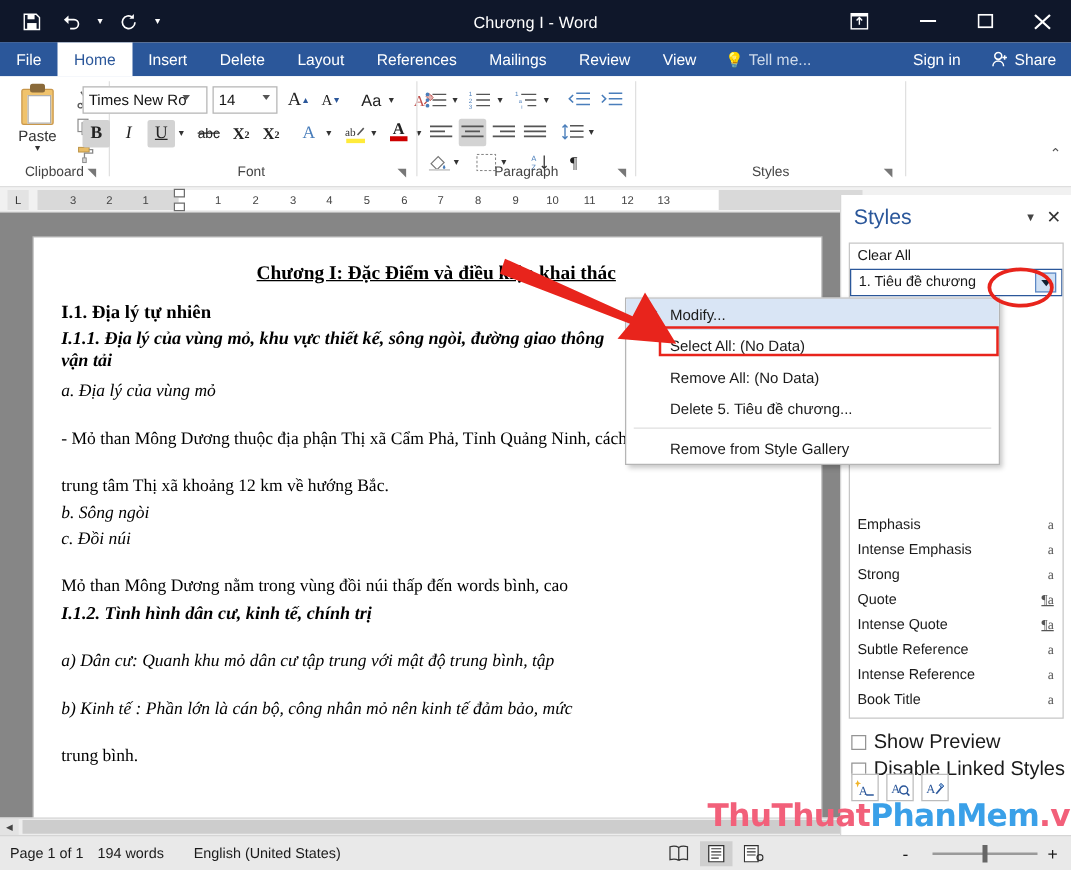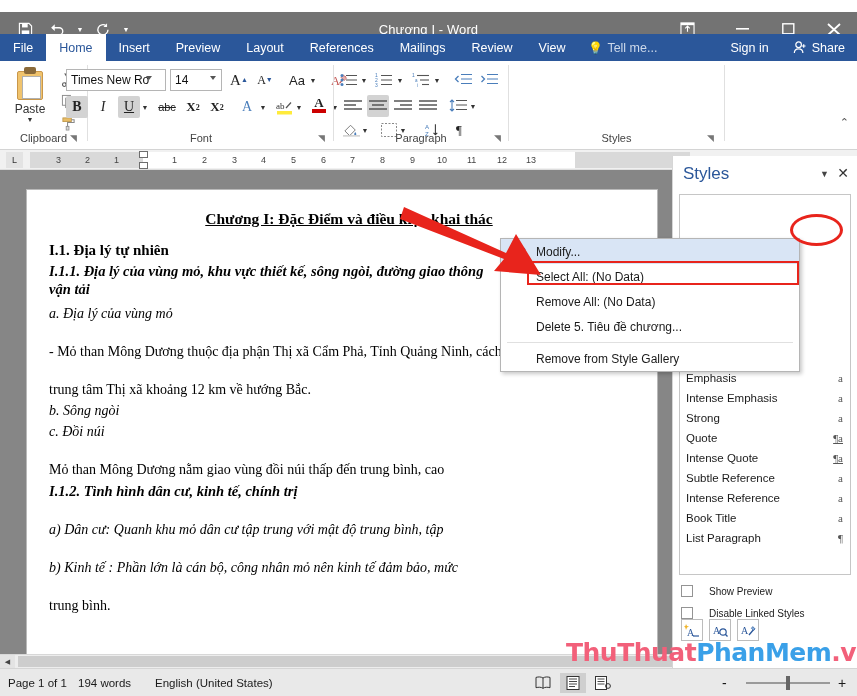--- a/index.html
+++ b/index.html
@@ -7,22 +7,22 @@
   body {
     font-family: "Liberation Sans", sans-serif;
     font-size: 12px;
     background:#fff;
     -webkit-font-smoothing: antialiased;
   }
   #app { position:relative; width:857px; height:696px; overflow:hidden; background:#fff; }
 
   
   .titlebar {
-    position:absolute; top:12px; left:0; width:857px; height:34px;
-    background:#737373; color:#fff;
+    position:absolute; top:0; left:0; width:857px; height:34px;
+    background:#0f172a; color:#fff;
   }
   .qat { position:absolute; top:0; left:10px; height:34px; display:flex; align-items:center; gap:2px; }
   .qat-btn {
     width:30px; height:26px; display:flex; align-items:center; justify-content:center;
     color:#fff; font-size:15px; line-height:1;
   }
   .qat-btn svg { display:block; }
   .qat-caret { width:12px; height:26px; display:flex; align-items:center; justify-content:center; font-size:7px; color:#fff;}
   .title-text {
     position:absolute; top:0; left:0; width:857px; height:34px;
@@ -132,21 +132,21 @@
   .pane-title { position:absolute; left:10px; top:8px; font-size:17px; color:#2b579a; }
   .pane-min { position:absolute; right:28px; top:13px; font-size:9px; color:#444; }
   .pane-close { position:absolute; right:8px; top:9px; font-size:14px; color:#333; }
   .stylelist { position:absolute; left:6px; top:38px; width:172px; height:381px; border:1px solid #c6c6c6; background:#fff; overflow:hidden;}
   .srow { height:20px; display:flex; align-items:center; padding:0 6px; font-size:11.5px; color:#1a1a1a; position:relative;}
   .srow .tag { position:absolute; right:7px; font-size:11px; color:#555; font-family:"Liberation Serif", serif;}
   .srow.selected { border:1.6px solid #2b579a; height:22px; }
   .sdrop { position:absolute; right:4px; top:2px; width:17px; height:16px; background:#cfe0f4; border:1px solid #5c88c5; display:flex; align-items:center; justify-content:center;}
   .sdrop i { width:0;height:0;border-left:4px solid transparent;border-right:4px solid transparent;border-top:5px solid #123; display:block;}
 
-  .chk { position:absolute; left:8px; display:flex; align-items:center; gap:16px; font-size:10px; color:#1a1a1a;}
+  .chk { position:absolute; left:8px; display:flex; align-items:center; gap:6px; font-size:16px; color:#1a1a1a;}
   .chkbox { width:12px;height:12px;border:1px solid #949494; background:#fff; display:inline-block;}
   .pane-btns { position:absolute; left:8px; top:612px; display:flex; gap:6px; }
   .pbtn { width:22px;height:22px;border:1px solid #bcbcbc; background:#fff; display:flex;align-items:center;justify-content:center; font-size:10px; color:#2b579a;}
 
   
   .ctxmenu {
     position:absolute; left:500px; top:238px; width:300px; background:#fff;
     border:1px solid #b5b5b5; box-shadow:2px 2px 4px rgba(0,0,0,.22); z-index:40;
   }
   .mi { height:25px; display:flex; align-items:center; padding-left:35px; font-size:12px; color:#1a1a1a; position:relative;}
@@ -230,21 +230,21 @@
           </svg>
       </div>
     </div>
   </div>
 
   <div class="tabsrow">
     <div class="tabs">
       <div class="tab file">File</div>
       <div class="tab active">Home</div>
       <div class="tab">Insert</div>
-      <div class="tab">Preview</div>
+      <div class="tab">Delete</div>
       <div class="tab">Layout</div>
       <div class="tab">References</div>
       <div class="tab">Mailings</div>
       <div class="tab">Review</div>
       <div class="tab">View</div>
       <div class="tellme">
         <span class="bulb">💡</span>
         <span>Tell me...</span>
       </div>
     </div>
@@ -504,41 +504,50 @@
       <div class="doc-body">
         <div class="l ln-title">Chương I: Đặc Điểm và điều kiện khai thác</div>
         <div class="l ln-h2">I.1. Địa lý tự  nhiên</div>
         <div class="l ln-h3">I.1.1. Địa lý của vùng mỏ, khu vực thiết kế, sông ngòi, đường giao thông</div>
         <div class="l ln-h3" style="margin-bottom:8px;">vận tải</div>
         <div class="l ln-it" style="margin-bottom:7px;">a. Địa lý của vùng mỏ</div>
         <div class="l ln-p">- Mỏ than Mông Dương thuộc địa phận Thị xã Cẩm Phả, Tỉnh Quảng Ninh, cách</div>
         <div class="l ln-p" style="margin-bottom:5px;">trung tâm Thị xã khoảng 12 km về hướng Bắc.</div>
         <div class="l ln-it" style="margin-bottom:5px;">b. Sông ngòi</div>
         <div class="l ln-it" style="margin-bottom:5px;">c. Đồi núi</div>
-        <div class="l ln-p" style="margin-bottom:5px;"> Mỏ than Mông Dương nằm giao vùng đồi núi thấp đến trung bình, cao</div>
+        <div class="l ln-p" style="margin-bottom:5px;"> Mỏ than Mông Dương nằm trong vùng đồi núi thấp đến words bình, cao</div>
         <div class="l ln-h3" style="margin-bottom:6px;">I.1.2.  Tình hình dân cư, kinh tế, chính trị</div>
         <div class="l ln-p" style="font-style:italic;">a) Dân cư:  Quanh khu mỏ dân cư tập trung với mật độ trung bình, tập</div>
         <div class="l ln-p" style="font-style:italic;">b) Kinh tế : Phần lớn là cán bộ, công nhân mỏ nên kinh tế đảm bảo, mức</div>
         <div class="l ln-p">trung bình.</div>
       </div>
     </div>
   </div>
 
   <div class="hscroll">
     <div class="hs-btn" style="left:0;">◀</div>
     <div class="hs-thumb"></div>
     <div class="hs-btn" style="left:700px;">▶</div>
   </div>
 
   <div class="pane">
     <div class="pane-title">Styles</div>
     <div class="pane-min">▼</div>
     <div class="pane-close">✕</div>
 
     <div class="stylelist">
+      <div class="srow">
+        <span>Clear All</span>
+      </div>
+      <div class="srow selected">
+        <span>1. Tiêu đề chương</span>
+        <span class="sdrop">
+            <i></i>
+          </span>
+      </div>
       <div style="height:173px;"></div>
       <div class="srow">
         <span>Emphasis</span>
         <span class="tag">a</span>
       </div>
       <div class="srow">
         <span>Intense Emphasis</span>
         <span class="tag">a</span>
       </div>
       <div class="srow">

